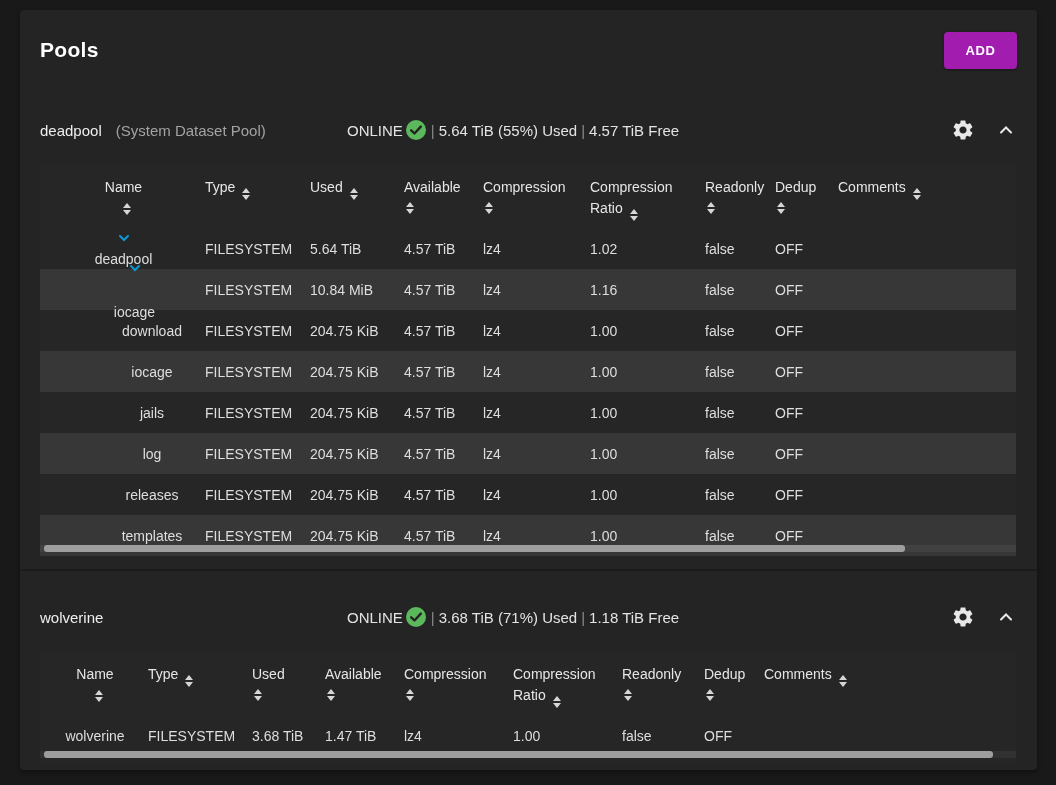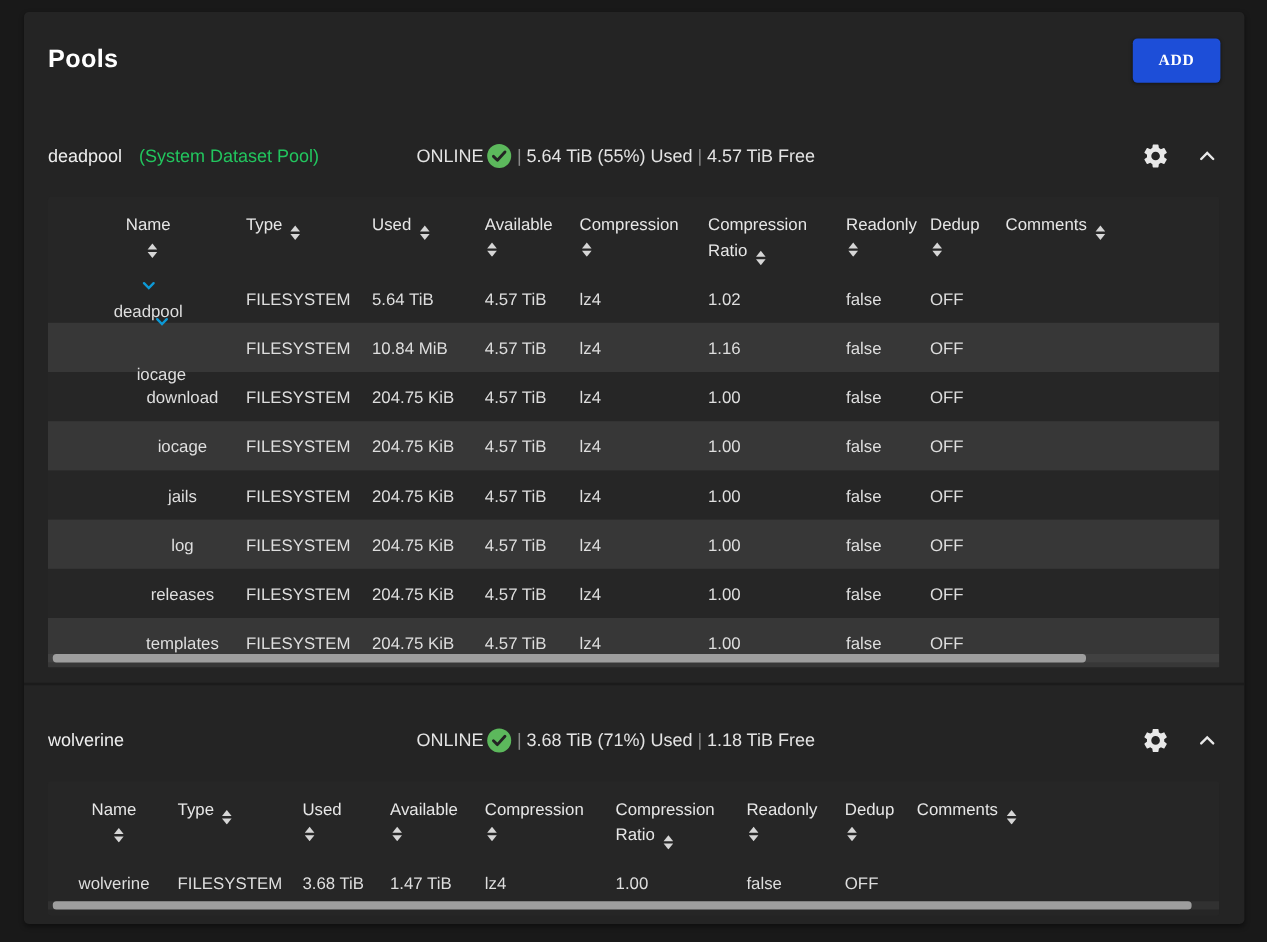--- a/index.html
+++ b/index.html
@@ -13,30 +13,30 @@
   .card {
     position:absolute; left:20px; top:10px; width:1017px; height:760px;
     background:#242424; border-radius:4px;
     box-shadow:0 2px 4px rgba(0,0,0,.4);
     padding:0 20px;
   }
   
   .title-row { height:72px; display:flex; align-items:center; justify-content:space-between; padding-top:8px; }
   .page-title { font-size:21px; font-weight:bold; color:#ffffff; letter-spacing:.3px; }
   .add-btn {
-    background:#1d4ed8; color:#ffffff; border:none; border-radius:4px;
-    width:73px; height:37px; font-family:Liberation Serif, serif; font-size:13px; font-weight:bold;
+    background:#a21caf; color:#ffffff; border:none; border-radius:4px;
+    width:73px; height:37px; font-family:Liberation Sans, sans-serif; font-size:13px; font-weight:bold;
     letter-spacing:.6px; cursor:pointer; box-shadow:0 1px 3px rgba(0,0,0,.4);
   }
   
   .pool-header { height:52px; display:flex; align-items:center; }
   .pool-header.second { height:48px; margin-top:22px; }
   .pool-id { width:307px; display:flex; align-items:baseline; gap:14px; }
   .pool-name { font-size:15px; color:#eeeeee; }
-  .pool-subtitle { font-size:15px; color:#22c55e; }
+  .pool-subtitle { font-size:15px; color:#a3a3a3; }
   .pool-status { display:flex; align-items:center; gap:2px; font-size:15px; color:#e3e3e3; }
   .pool-status .sep { color:#8a8a8a; padding:0 2px; }
   .pool-actions { margin-left:auto; display:flex; align-items:center; gap:18px; }
   .icon-btn { background:none; border:none; cursor:pointer; display:flex; align-items:center; padding:2px; }
   
   .pool-table { position:relative; width:976px; background:#262626; border-radius:2px; }
   .thead { display:flex; align-items:flex-start; height:64px; padding-top:13px; font-size:14px; color:#e6e6e6; }
   .trow  { display:flex; align-items:center; height:41px; font-size:14px; color:#dedede; }
   .trow.striped { background:#373737; }
   .cell { flex:none; padding-right:6px; overflow:hidden; }

